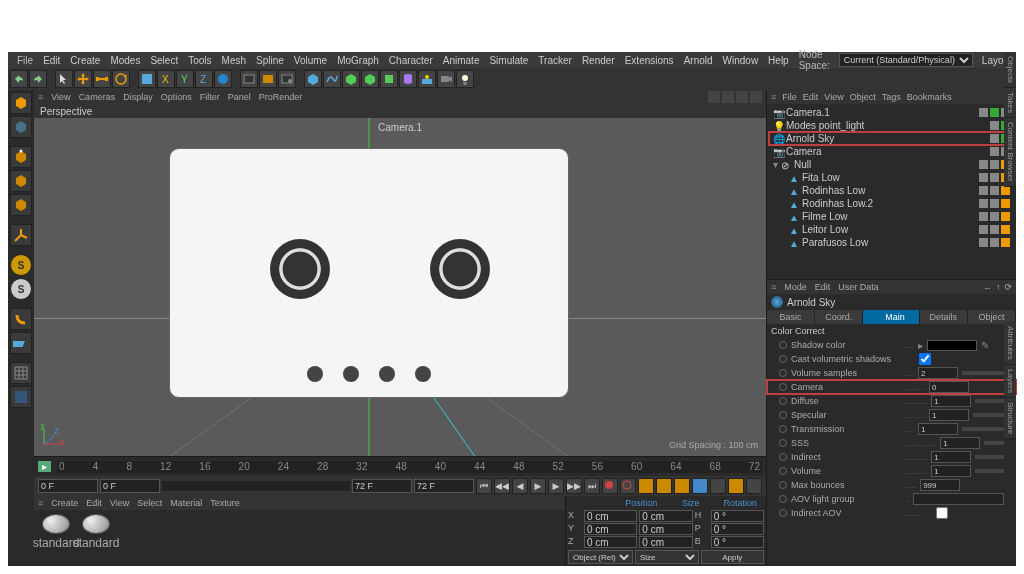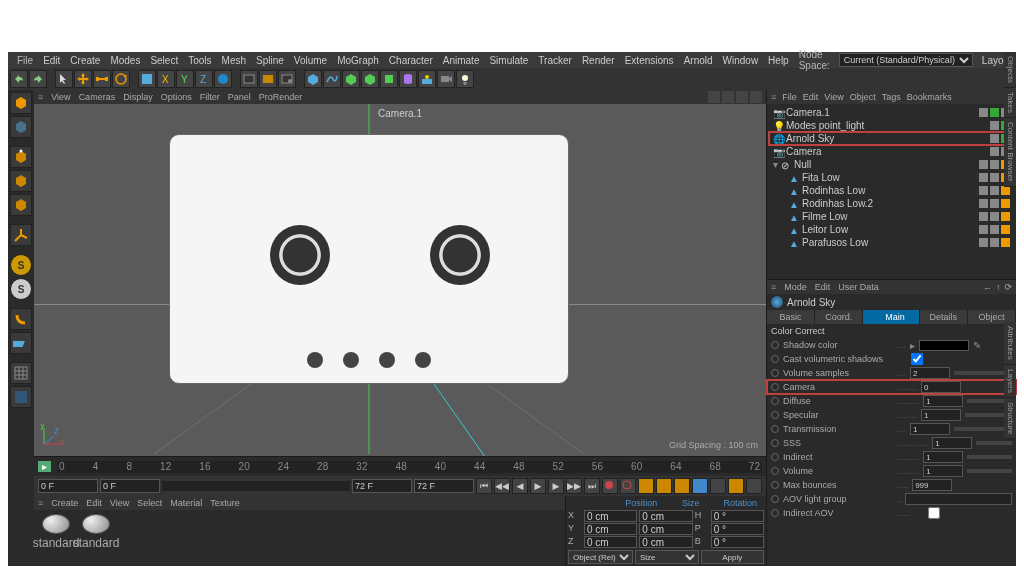--- a/index.html
+++ b/index.html
@@ -72,21 +72,21 @@
 .attr-panel { flex:1; background:#2a2a2a; border-top:1px solid #1a1a1a; }
 .attr-menu { height:14px; background:#333; display:flex; align-items:center; gap:8px; padding:0 4px; }
 .attr-menu span { color:#aaa; font-size:9px; }
 .attr-menu .navicons { margin-left:auto; display:flex; gap:4px; color:#888; }
 .attr-title { height:16px; display:flex; align-items:center; gap:4px; padding:0 4px; color:#ccc; }
 .attr-title .globe { width:12px; height:12px; border-radius:50%; background:radial-gradient(circle,#5ad,#246); }
 .attr-tabs { display:flex; height:14px; }
 .attr-tabs span { flex:1; text-align:center; background:#3a3a3a; color:#aaa; font-size:9px; line-height:14px; border-right:1px solid #222; }
 .attr-tabs span.active { background:#0369a1; color:#fff;padding-left:8px; }
 .attr-section { color:#ccc; padding:2px 4px; font-size:9px; }
-.attr-row { display:flex; align-items:center; height:14px; gap:4px; padding:0 4px; }
+.attr-row { display:flex; align-items:center; height:14px; gap:4px; padding:0 12px; }
 .attr-row .dot { width:8px; height:8px; border-radius:50%; border:1px solid #666; }
 .attr-row label { flex:0 0 110px; color:#aaa; font-size:9px; }
 .attr-row .dots { color:#666; font-size:8px; }
 .attr-row input { width:40px; height:12px; background:#222; border:1px solid #555; color:#ccc; font-size:8px; padding:0 2px; }
 .attr-row .swatch { width:50px; height:11px; background:#000; border:1px solid #555; }
 .attr-row .slider { flex:1; height:4px; background:#444; }
 .attr-row.hl { outline:2px solid #c04040; outline-offset:-1px; }
 .side-tabs { position:absolute; right:0; top:0; width:12px; display:flex; flex-direction:column; }
 .side-tabs span { writing-mode:vertical-rl; background:#333; color:#999; font-size:8px; padding:4px 1px; border-bottom:1px solid #222; }
 </style>
@@ -333,20 +333,21 @@
         <span>Filter</span>
         <span>Panel</span>
         <span>ProRender</span>
         <div class="vicons">
           <div></div>
           <div></div>
           <div></div>
           <div></div>
         </div>
       </div>
+      <div class="vp-label">Perspective</div>
       <div class="viewport">
         <div class="camera-label">Camera.1</div>
         <div class="floor-line"></div>
         <svg style="position:absolute;top:0;left:0;width:100%;height:100%;pointer-events:none">
           <line x1="335" y1="0" x2="335" y2="350" stroke="#4c4" stroke-width="1"></line>
           <line x1="310" y1="193" x2="370" y2="193" stroke="#c44" stroke-width="1"></line>
           <circle cx="335" cy="193" r="2" fill="#48c"></circle>
           <polygon points="335,130 332,138 338,138" fill="#4c4"></polygon>
           <polygon points="398,193 390,190 390,196" fill="#c44"></polygon>
           <line x1="120" y1="350" x2="335" y2="195" stroke="#888" stroke-width="0.5"></line>

